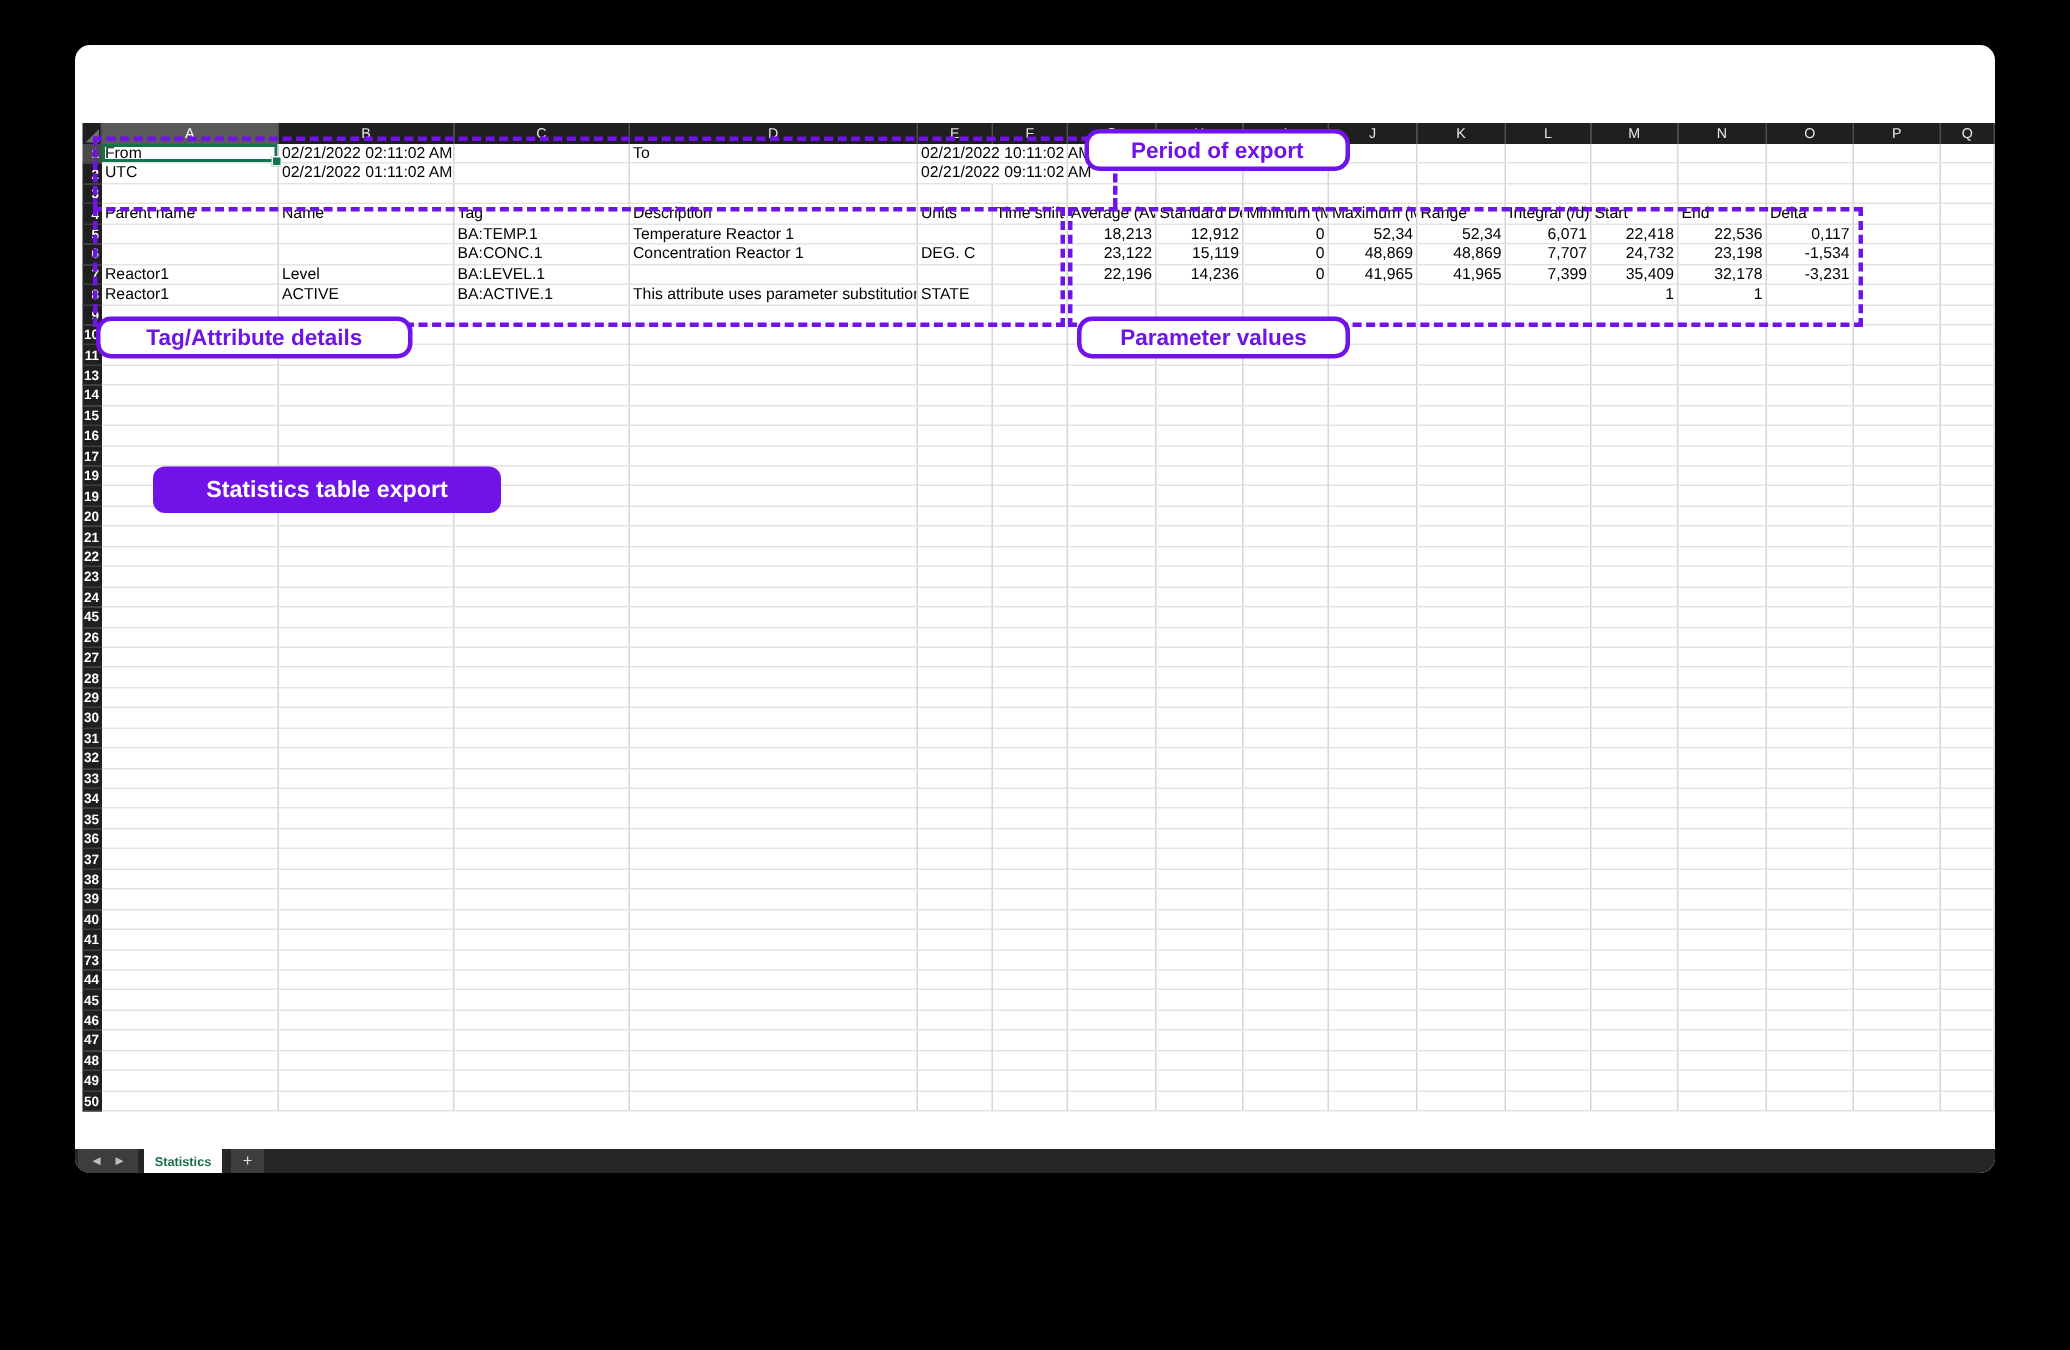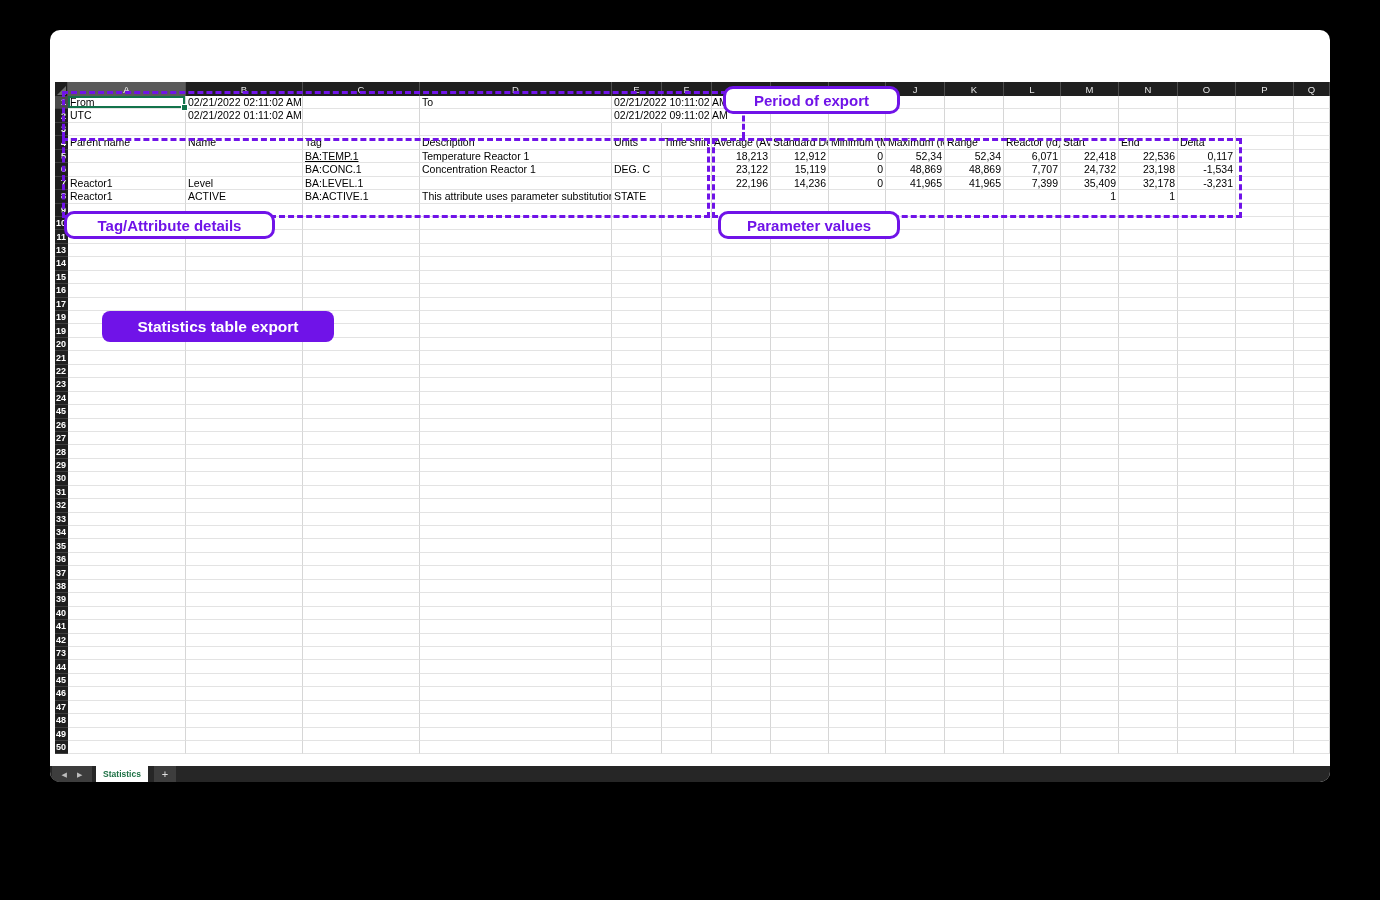--- a/index.html
+++ b/index.html
@@ -129,32 +129,32 @@
           <div class="cell" style="width: 117px;">Name</div>
           <div class="cell" style="width: 117px;">Tag</div>
           <div class="cell" style="width: 192px;">Description</div>
           <div class="cell" style="width: 50px;">Units</div>
           <div class="cell" style="width: 50px;">Time shift</div>
           <div class="cell" style="width: 59px;">Average (AVG</div>
           <div class="cell" style="width: 58px;">Standard Dev</div>
           <div class="cell" style="width: 57px;">Minimum (M</div>
           <div class="cell" style="width: 59px;">Maximum (M</div>
           <div class="cell" style="width: 59px;">Range</div>
-          <div class="cell" style="width: 57px;">Reactor (/d)</div>
+          <div class="cell" style="width: 57px;">Integral (/d)</div>
           <div class="cell" style="width: 58px;">Start</div>
           <div class="cell" style="width: 59px;">End</div>
           <div class="cell" style="width: 58px;">Delta</div>
           <div class="cell" style="width: 58px;"></div>
           <div class="cell" style="width: 36px;"></div>
         </div>
         <div class="grow">
           <div class="rh">5</div>
           <div class="cell" style="width: 118px;"></div>
           <div class="cell" style="width: 117px;"></div>
-          <div class="cell" style="width: 117px; text-decoration: underline;">BA:TEMP.1</div>
+          <div class="cell" style="width: 117px;">BA:TEMP.1</div>
           <div class="cell" style="width: 192px;">Temperature Reactor 1</div>
           <div class="cell" style="width: 50px;"></div>
           <div class="cell" style="width: 50px;"></div>
           <div class="cell num" style="width: 59px;">18,213</div>
           <div class="cell num" style="width: 58px;">12,912</div>
           <div class="cell num" style="width: 57px;">0</div>
           <div class="cell num" style="width: 59px;">52,34</div>
           <div class="cell num" style="width: 59px;">52,34</div>
           <div class="cell num" style="width: 57px;">6,071</div>
           <div class="cell num" style="width: 58px;">22,418</div>
@@ -838,40 +838,20 @@
           <div class="cell" style="width: 59px;"></div>
           <div class="cell" style="width: 57px;"></div>
           <div class="cell" style="width: 58px;"></div>
           <div class="cell" style="width: 59px;"></div>
           <div class="cell" style="width: 58px;"></div>
           <div class="cell" style="width: 58px;"></div>
           <div class="cell" style="width: 36px;"></div>
         </div>
         <div class="grow">
           <div class="rh">41</div>
-          <div class="cell" style="width: 118px;"></div>
-          <div class="cell" style="width: 117px;"></div>
-          <div class="cell" style="width: 117px;"></div>
-          <div class="cell" style="width: 192px;"></div>
-          <div class="cell" style="width: 50px;"></div>
-          <div class="cell" style="width: 50px;"></div>
-          <div class="cell" style="width: 59px;"></div>
-          <div class="cell" style="width: 58px;"></div>
-          <div class="cell" style="width: 57px;"></div>
-          <div class="cell" style="width: 59px;"></div>
-          <div class="cell" style="width: 59px;"></div>
-          <div class="cell" style="width: 57px;"></div>
-          <div class="cell" style="width: 58px;"></div>
-          <div class="cell" style="width: 59px;"></div>
-          <div class="cell" style="width: 58px;"></div>
-          <div class="cell" style="width: 58px;"></div>
-          <div class="cell" style="width: 36px;"></div>
-        </div>
-        <div class="grow">
-          <div class="rh">42</div>
           <div class="cell" style="width: 118px;"></div>
           <div class="cell" style="width: 117px;"></div>
           <div class="cell" style="width: 117px;"></div>
           <div class="cell" style="width: 192px;"></div>
           <div class="cell" style="width: 50px;"></div>
           <div class="cell" style="width: 50px;"></div>
           <div class="cell" style="width: 59px;"></div>
           <div class="cell" style="width: 58px;"></div>
           <div class="cell" style="width: 57px;"></div>
           <div class="cell" style="width: 59px;"></div>

